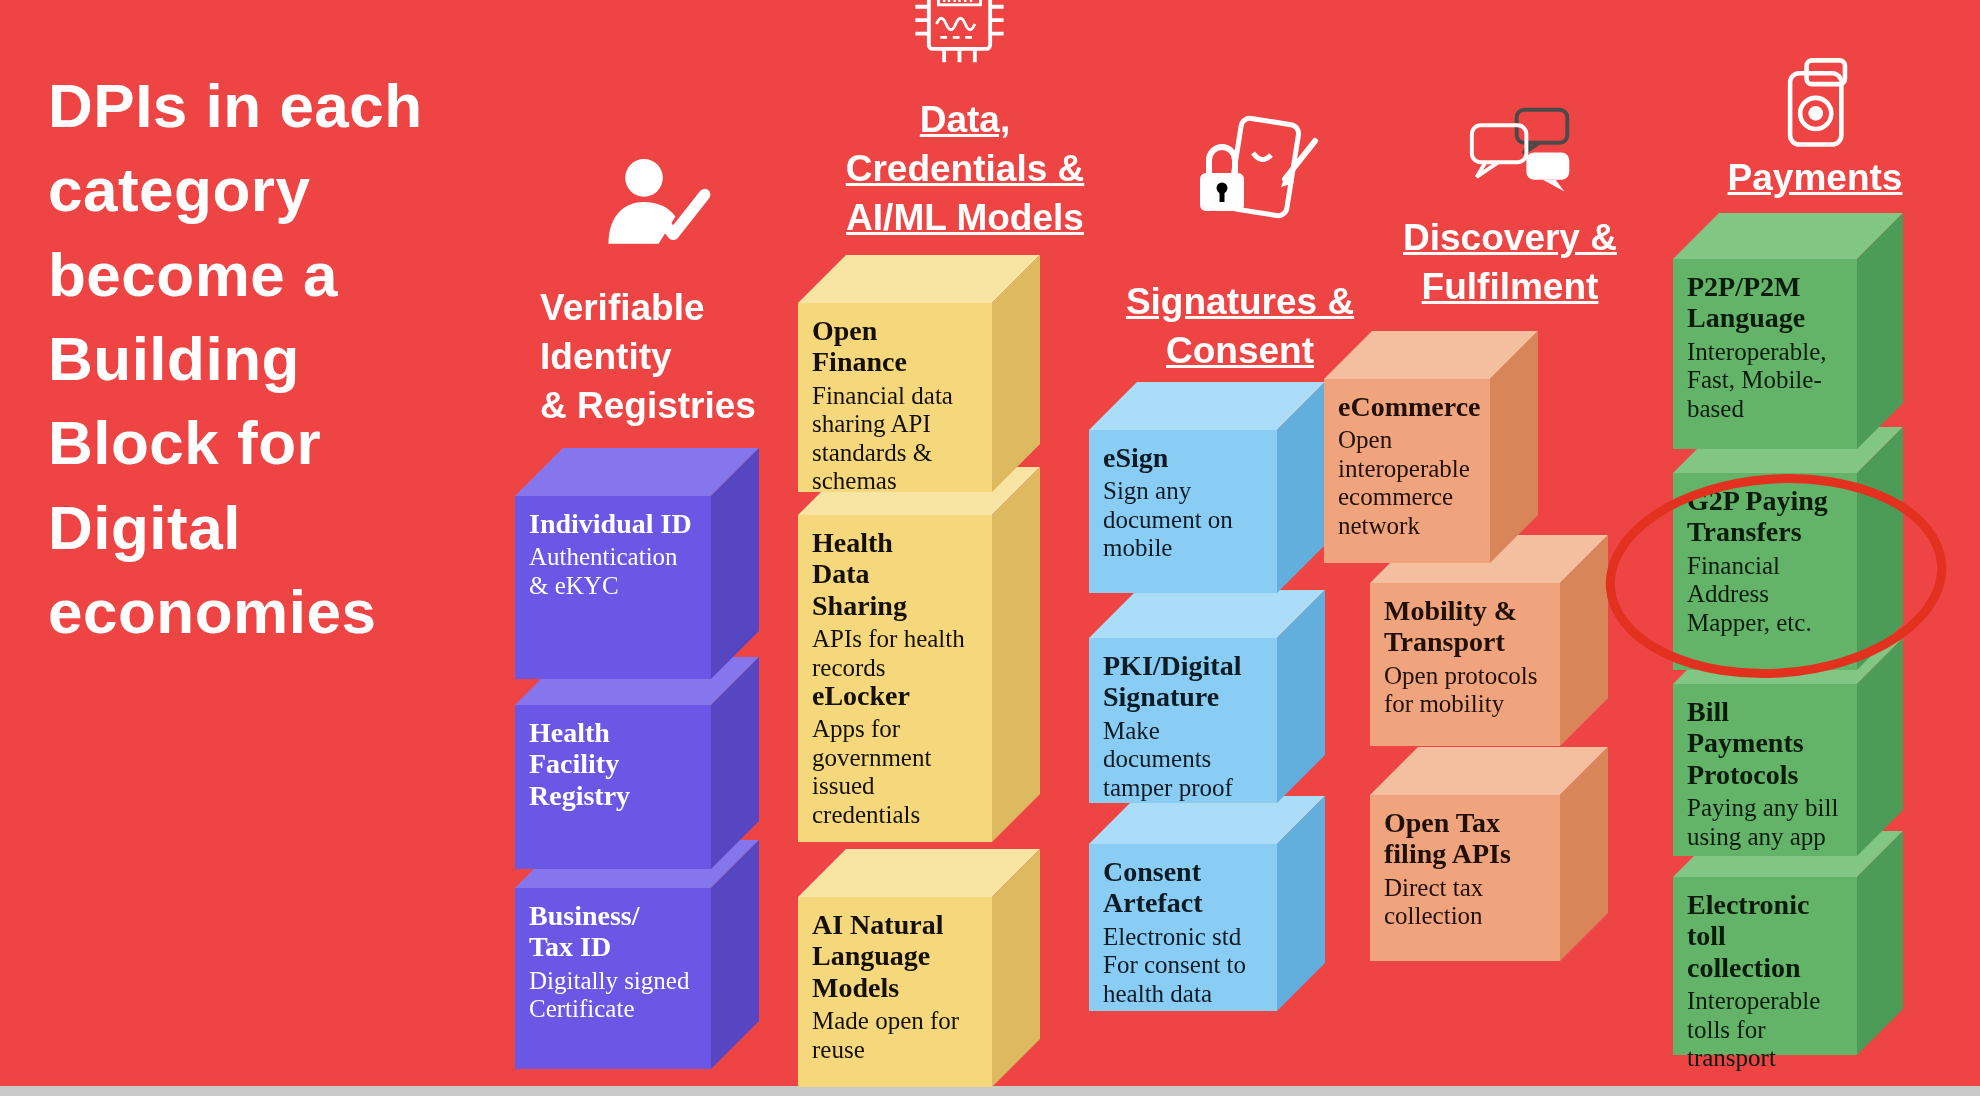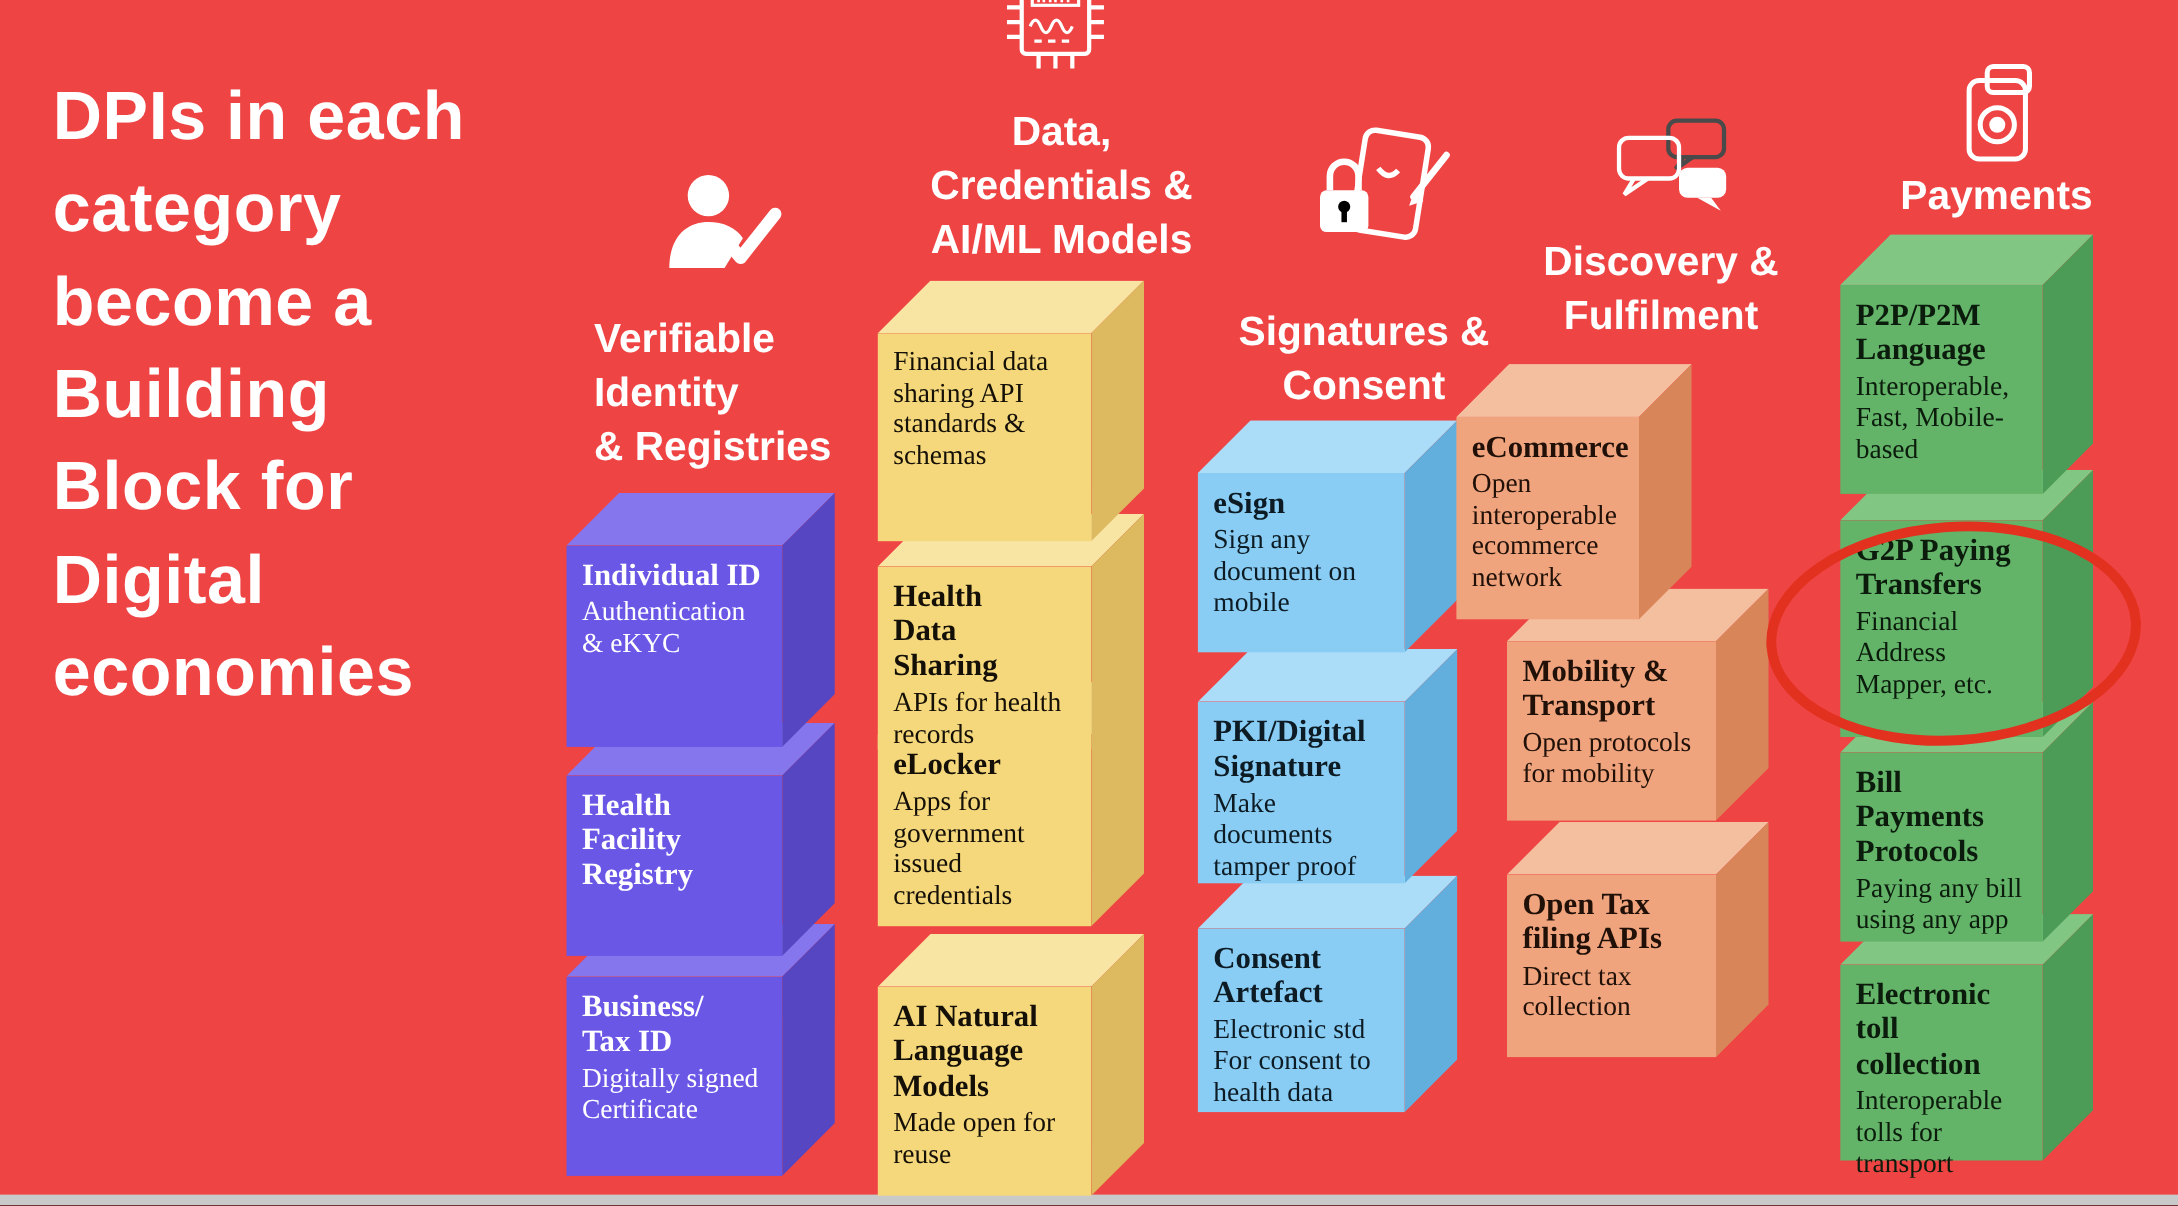--- a/index.html
+++ b/index.html
@@ -9,21 +9,21 @@
   }
   .main-title {
     position:absolute; left:48px; top:64px; width:420px;
     color:#fff; font-size:62px; font-weight:700; line-height:1.36;
     white-space:pre-line; letter-spacing:0.5px;
   }
   .col-label {
     position:absolute; color:#fff; font-size:37px; font-weight:700;
     line-height:1.32; white-space:pre-line;
   }
-  .col-label.center { text-align:center; }
+  .col-label.center { text-align:center;text-decoration:underline; }
   .icon { position:absolute; }
 
   
   .block {
     position:absolute; box-sizing:border-box; padding:12px 14px;
     background:var(--face); color:var(--txt);
     font-family:"Liberation Serif", serif; --d:48px;
   }
   .block::before {
     content:""; position:absolute; left:0; top:calc(-1 * var(--d));
@@ -95,20 +95,22 @@
       <path d="M44 17 V29 M49 17 V29 M55 17 V29 M60 17 V29 M66 17 V29 M72 17 V29"></path>
       <path d="M36 52 q5 -12 10 0 t 10 0 t 10 0 t 10 0" stroke-width="3"></path>
       <path d="M40 66 h7 M53 66 h7 M66 66 h7" stroke-width="3"></path>
     </g>
   </svg>
   <div class="col-label center" style="left:790px;top:96px;width:350px">Data,
 Credentials &amp;
 AI/ML Models</div>
 
   <div class="block col-yellow" style="left:798px;top:303px;width:194px;height:189px;z-index:20">
+    <div class="block-title">Open
+Finance</div>
     <div class="block-desc">Financial data sharing API standards &amp; schemas</div>
   </div>
   <div class="block col-yellow" style="left:798px;top:515px;width:194px;height:166px;z-index:19">
     <div class="block-title">Health
 Data
 Sharing</div>
     <div class="block-desc">APIs for health records</div>
   </div>
   <div class="block col-yellow" style="left:798px;top:668px;width:194px;height:174px;z-index:18">
     <div class="block-title">eLocker</div>

